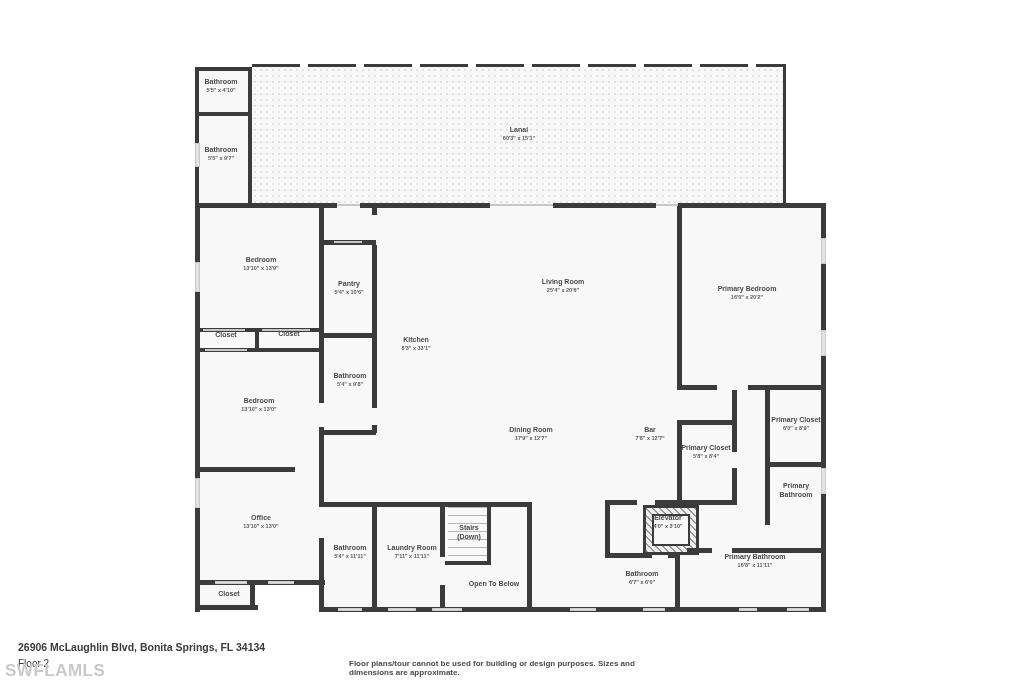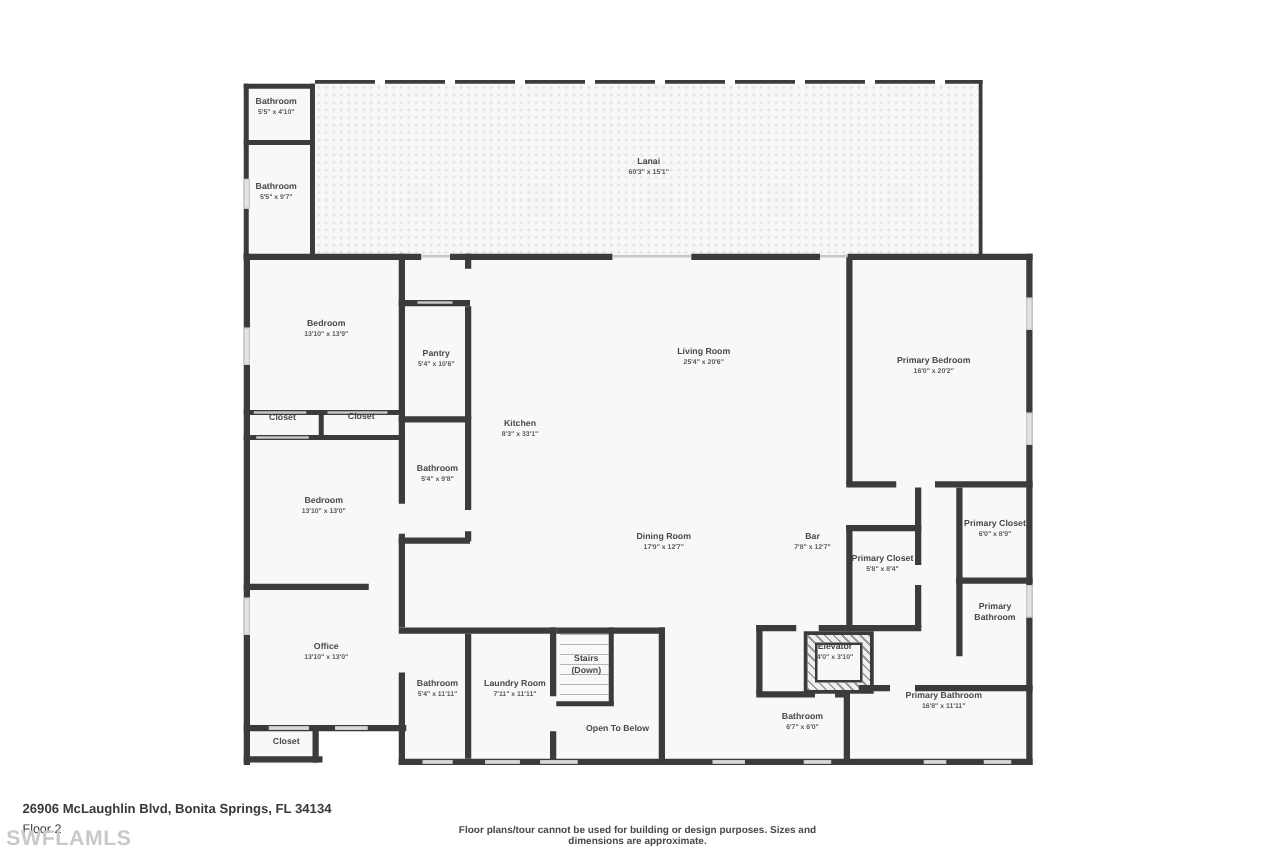--- a/index.html
+++ b/index.html
@@ -23,21 +23,21 @@
   .stair-treads{position:absolute;background:#f8f8f8;
       background-image:repeating-linear-gradient(180deg,#b5b5b5 0 1px,transparent 1px 8px);}
   .elevator{position:absolute;border:3px solid #3b3b3b;
       background:repeating-linear-gradient(45deg,#9a9a9a 0 1.5px,#efefef 1.5px 5px);}
   .elevator .inner{position:absolute;left:6px;top:6px;right:6px;bottom:6px;
       border:2px solid #3b3b3b;background:#f8f8f8;}
   .address{position:absolute;left:18px;top:641px;font-size:10.5px;font-weight:700;color:#3a3a3a;}
   .floor-label{position:absolute;left:18px;top:658px;font-size:10px;font-weight:400;color:#3a3a3a;}
   .watermark{position:absolute;left:5px;top:661px;font-size:17px;font-weight:700;
       color:#c9c9c9;letter-spacing:0.5px;}
-  .disclaimer{position:absolute;left:349px;top:659px;width:322px;text-align:center;
+  .disclaimer{position:absolute;left:349px;top:659px;width:322px;text-align:left;
       font-size:8px;font-weight:700;color:#4a4a4a;}
 </style>
 </head>
 <body>
 
 <div id="canvas">
 
   <div class="floor" style="left:195px;top:203px;width:631px;height:409px;"></div>
   <div class="floor" style="left:195px;top:67px;width:57px;height:140px;"></div>
   <div class="lanai-floor" style="left:252px;top:67px;width:531px;height:138px;"></div>

